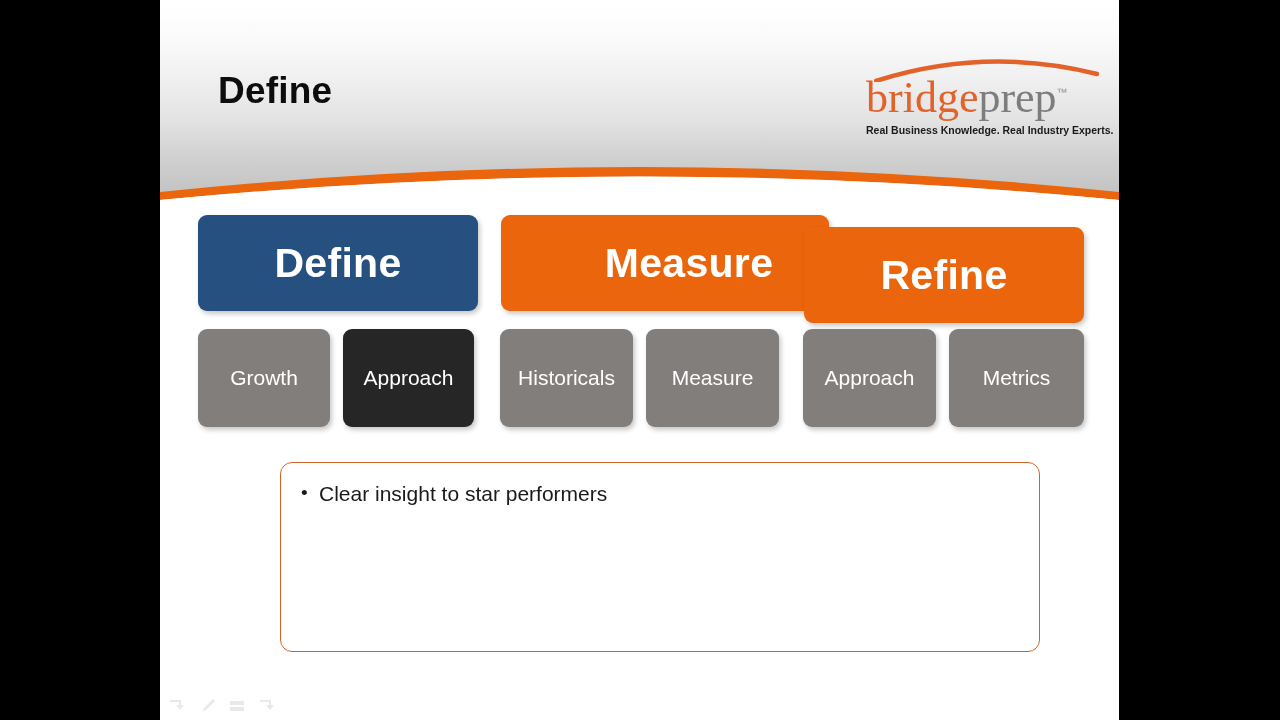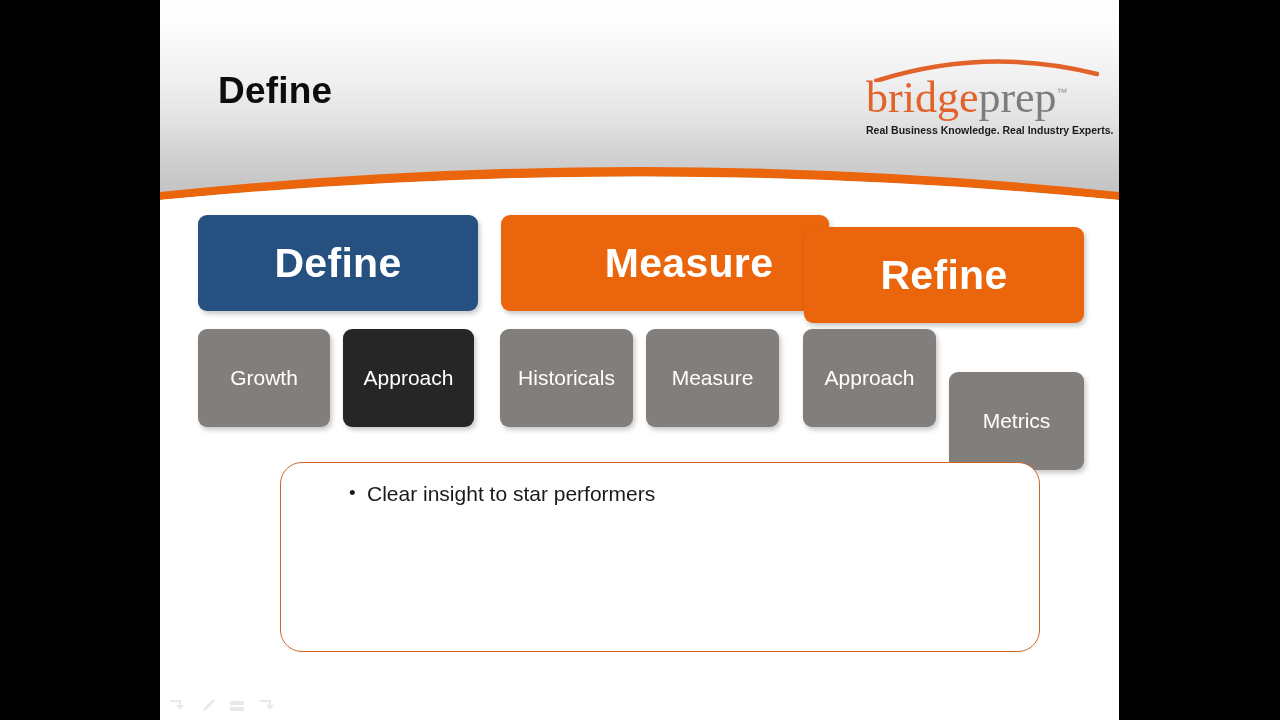--- a/index.html
+++ b/index.html
@@ -154,34 +154,33 @@
     background: #827E7C;
     box-shadow: 2px 3px 5px rgba(0,0,0,0.22);
   }
   .sub-box.active { background: #262626; }
 
   .sub-0 { left: 0px;   width: 132px; }
   .sub-1 { left: 145px; width: 131px; }
   .sub-2 { left: 302px; width: 133px; text-align: right; }
   .sub-3 { left: 448px; width: 133px; }
   .sub-4 { left: 605px; width: 133px; }
-  .sub-5 { left: 751px; width: 135px; margin-top: 43px; }
+  .sub-5 { left: 751px; width: 135px; }
 
   
   .callout {
     position: absolute;
     left: 120px;
     top: 462px;
     width: 760px;
     height: 190px;
     border: 1.6px solid #D2662A;
-    border-radius: 22px;
+    border-radius: 12px;
     background: #ffffff;
     box-sizing: border-box;
-    padding-left: 48px;
   }
   .callout-list {
     margin: 0;
     padding: 16px 0 0 0;
     list-style: none;
   }
   .callout-item {
     position: relative;
     padding-left: 38px;
     font-size: 21px;

